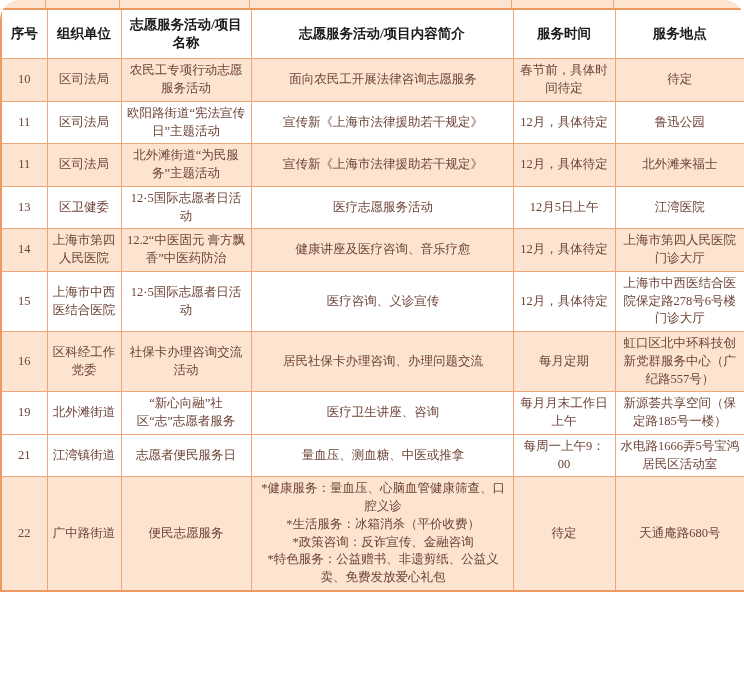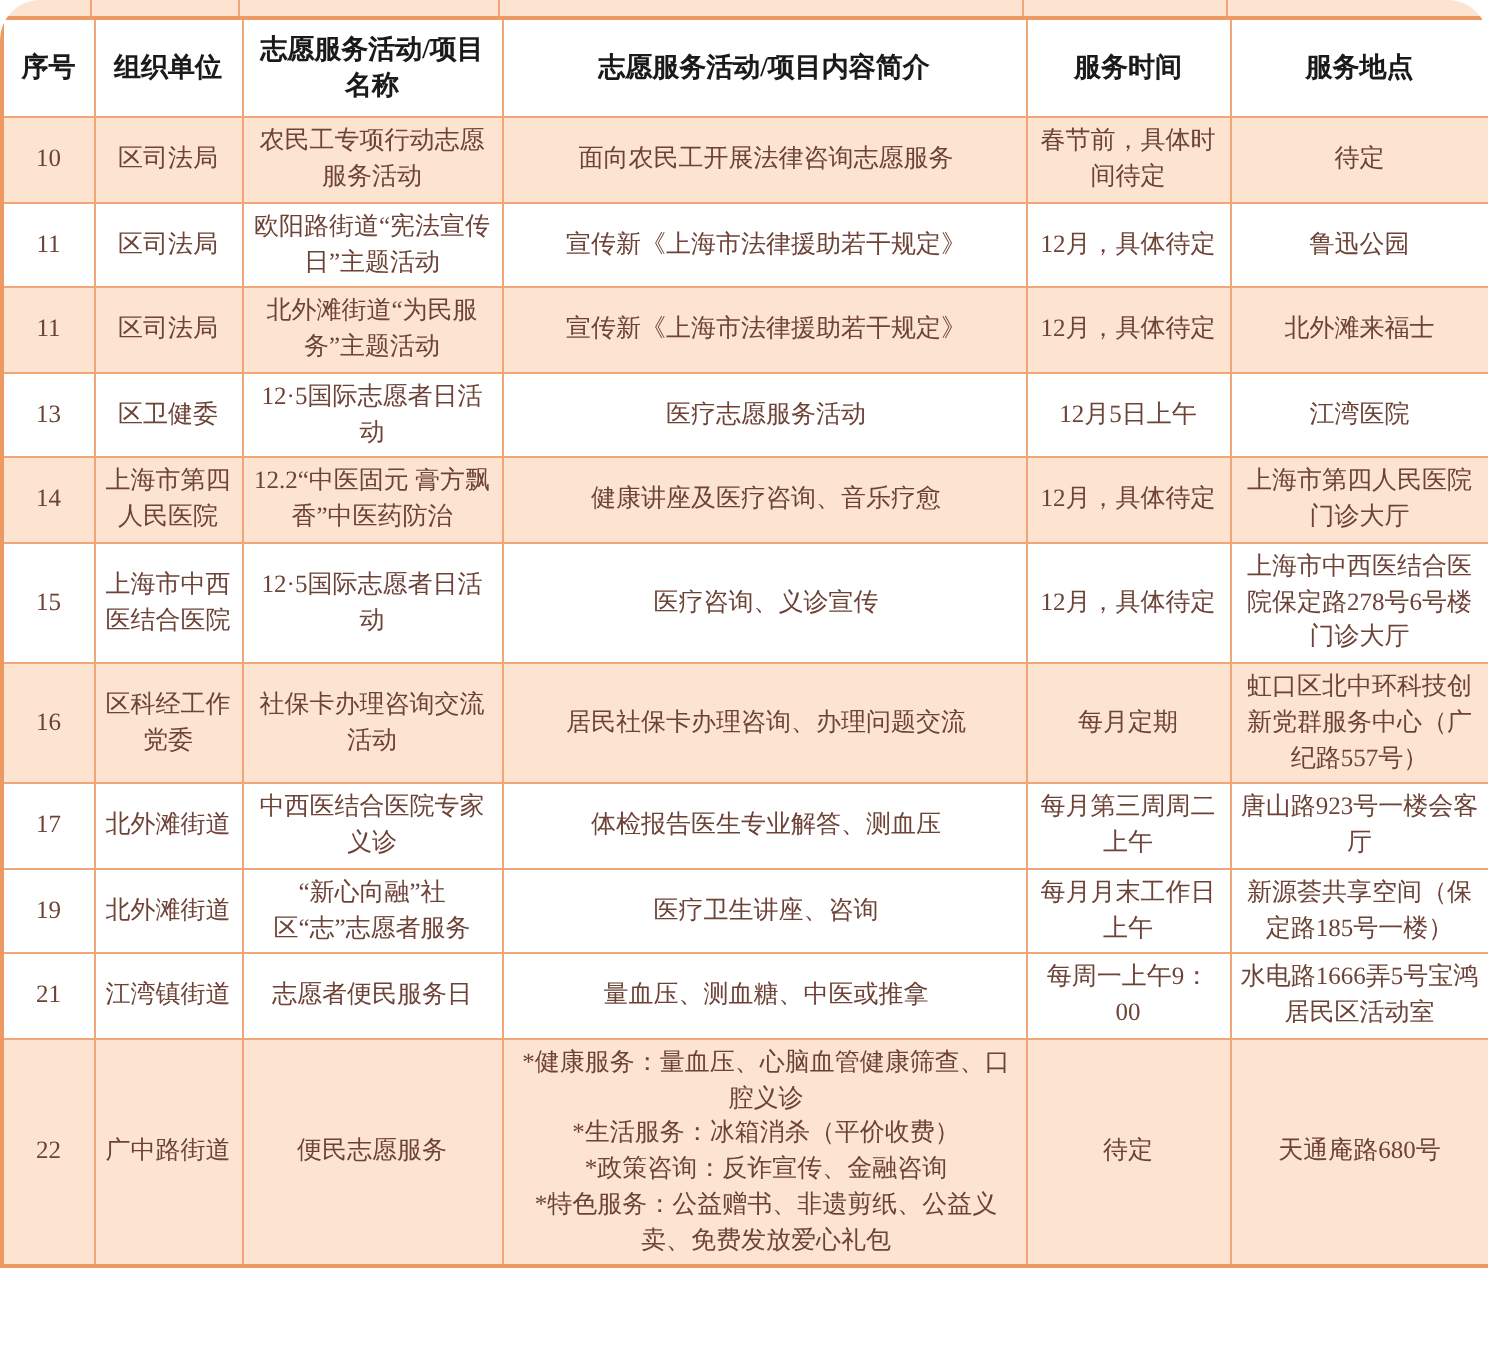--- a/index.html
+++ b/index.html
@@ -156,28 +156,20 @@
         </tr>
         <tr class="peach">
           <td>16</td>
           <td>区科经工作党委</td>
           <td>社保卡办理咨询交流活动</td>
           <td class="col-content">居民社保卡办理咨询、办理问题交流</td>
           <td>每月定期</td>
           <td>虹口区北中环科技创新党群服务中心（广纪路557号）</td>
         </tr>
         <tr class="white">
-          <td>17</td>
-          <td>北外滩街道</td>
-          <td>中西医结合医院专家义诊</td>
-          <td class="col-content">体检报告医生专业解答、测血压</td>
-          <td>每月第三周周二上午</td>
-          <td>唐山路923号一楼会客厅</td>
-        </tr>
-        <tr class="white">
           <td>19</td>
           <td>北外滩街道</td>
           <td>“新心向融”社区“志”志愿者服务</td>
           <td class="col-content">医疗卫生讲座、咨询</td>
           <td>每月月末工作日上午</td>
           <td>新源荟共享空间（保定路185号一楼）</td>
         </tr>
         <tr class="white">
           <td>21</td>
           <td>江湾镇街道</td>

